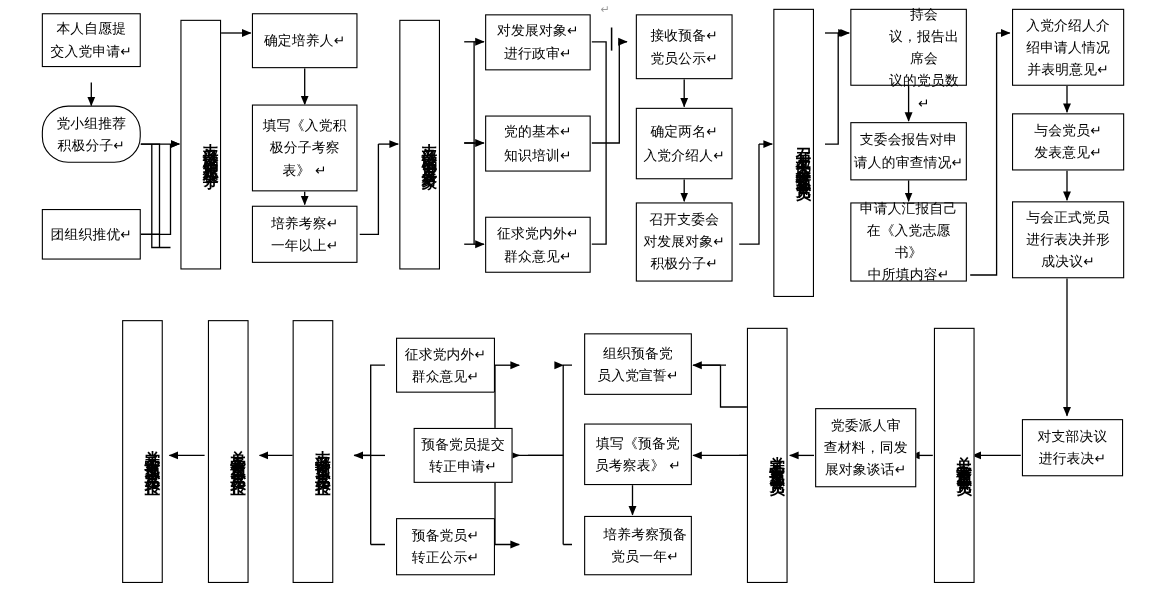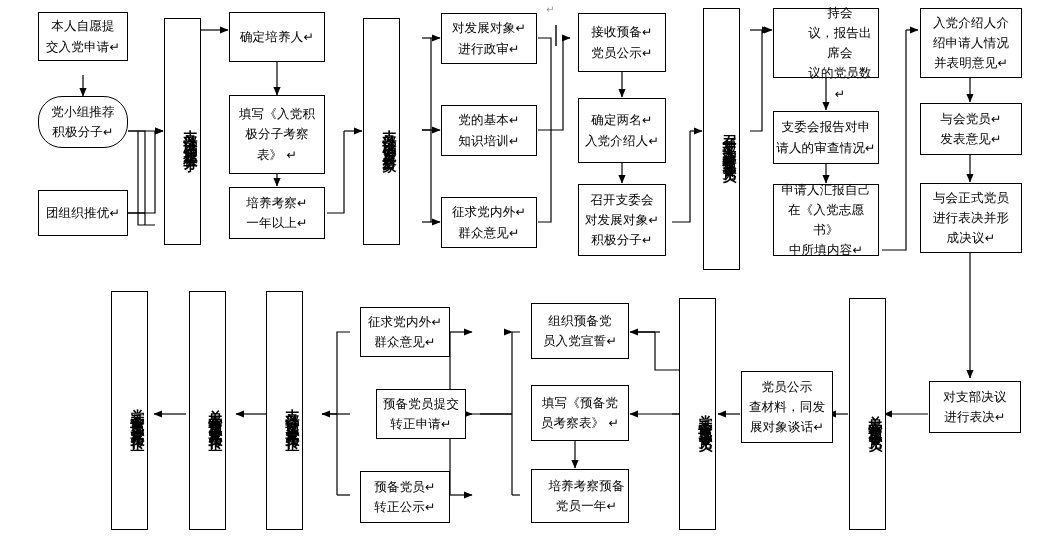--- a/index.html
+++ b/index.html
@@ -343,21 +343,21 @@
       <span>进行表决↵</span>
     </span>
   </div>
 
   <div class="box vbox" style="left:849px;top:298px;width:37px;height:232px;">
     <span class="txt">总支审查预备党员</span>
   </div>
 
   <div class="box" style="left:741px;top:371px;width:92px;height:72px;">
     <span class="txt">
-      <span>党员公示</span><br>
+      <span>党委派人审</span><br>
       <span>查材料，同发</span><br>
       <span>展对象谈话↵</span>
     </span>
   </div>
 
   <div class="box vbox" style="left:679px;top:298px;width:37px;height:232px;">
     <span class="txt">党委审批预备党员</span>
   </div>
 
   <div class="box" style="left:531px;top:303px;width:98px;height:56px;">

